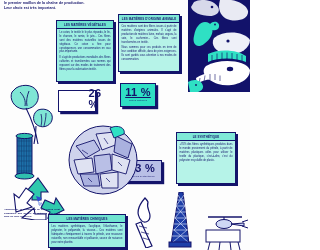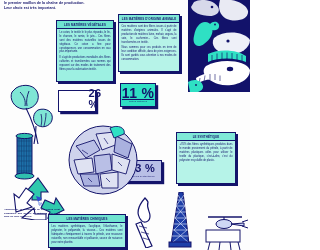--- a/index.html
+++ b/index.html
@@ -38,21 +38,21 @@
   
   .badge{position:absolute;border:0.9px solid #14146b;box-sizing:border-box;
          box-shadow:2.2px 2.2px 0 #14146b;display:flex;flex-direction:column;
          align-items:center;justify-content:center;}
   .badge .num{font-weight:bold;letter-spacing:.3px;line-height:1;}
   .badge .cap{font-size:2.4px;letter-spacing:.1px;margin-top:1.4px;text-align:center;
               line-height:1.2;}
   #badge-26{left:58px;top:90px;width:38px;height:22px;background:#ffffff;}
   #badge-26 .num{font-size:11px;color:#14146b;margin-left:36px;}
   #badge-11{left:120px;top:83px;width:36px;height:24px;background:#2fe0c4;}
-  #badge-11 .num{font-size:14px;color:#14146b;text-decoration:underline;}
+  #badge-11 .num{font-size:11px;color:#14146b;text-decoration:underline;}
   #badge-63{left:122px;top:160px;width:40px;height:22px;background:#b9bfe6;}
   #badge-63 .num{font-size:11px;color:#14146b;}
 
   
   .ill{position:absolute;}
 
   
   #panel-animals{right:0;top:0;width:62px;height:92px;background:#12126a;overflow:hidden;}
 
   

